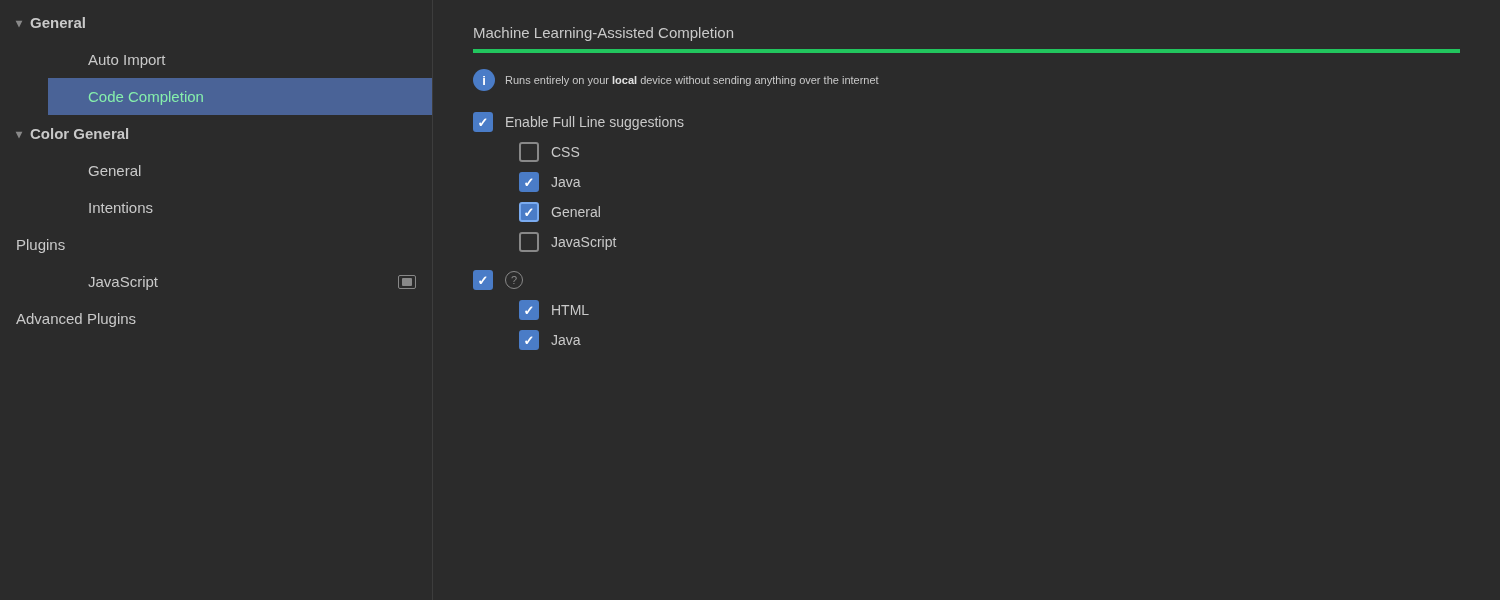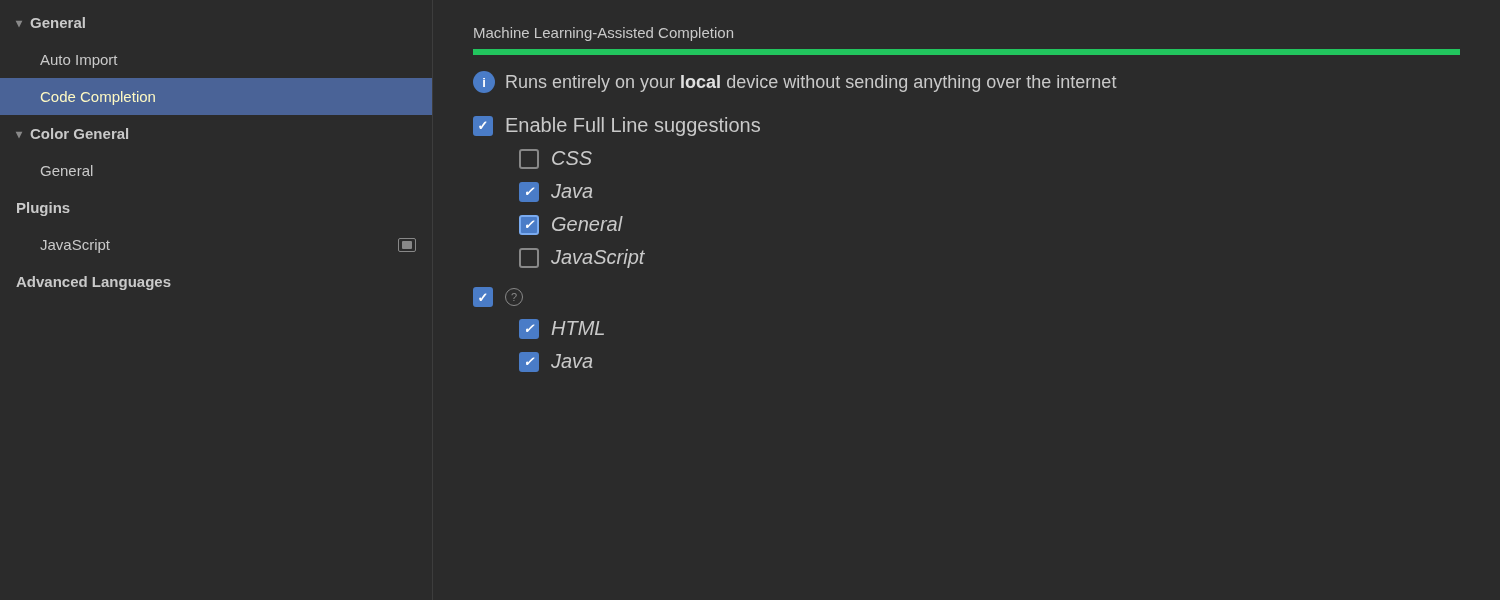--- a/index.html
+++ b/index.html
@@ -39,32 +39,33 @@
     }
 
     .sidebar-item {
       display: flex;
       align-items: center;
       justify-content: space-between;
       padding: 10px 16px 10px 40px;
       font-size: 15px;
       color: #c9c9c9;
       cursor: pointer;
+      margin-left: 48px;
     }
     .sidebar-item.selected {
       background: #4a6397;
-      color: #fef9c3;
+      color: #86efac;
     }
 
     .sidebar-group-header {
       display: flex;
       align-items: center;
       padding: 10px 16px;
       font-size: 15px;
-      font-weight: 700;
+      font-weight: 400;
       color: #c9c9c9;
       cursor: pointer;
     }
 
     .sidebar-item .icon-box {
       width: 18px;
       height: 14px;
       border: 1px solid #888;
       border-radius: 2px;
       display: flex;
@@ -84,21 +85,21 @@
       background: #2b2b2b;
       padding: 24px 40px;
       overflow-y: auto;
     }
 
     .section-title {
       font-size: 15px;
       color: #c9c9c9;
       margin-bottom: 16px;
       padding-bottom: 8px;
-      border-bottom: 6px solid #22c55e;
+      border-bottom: 4px solid #22c55e;
     }
 
     .info-row {
       display: flex;
       align-items: center;
       margin-bottom: 16px;
       gap: 10px;
     }
 
     .info-icon {
@@ -109,46 +110,45 @@
       display: flex;
       align-items: center;
       justify-content: center;
       color: white;
       font-size: 13px;
       font-weight: bold;
       flex-shrink: 0;
     }
 
     .info-text {
-      font-size: 18px;
+      font-size: 11px;
       color: #c9c9c9;
     }
     .info-text strong {
       font-weight: 700;
       color: #e0e0e0;
     }
 
     .option-group {
       margin-bottom: 8px;
     }
 
     .option-row {
       display: flex;
       align-items: center;
       gap: 12px;
       padding: 5px 0;
     }
 
     .option-row.indented {
       padding-left: 46px;
-      font-style: italic;
     }
 
     .option-label {
-      font-size: 20px;
+      font-size: 14px;
       color: #c9c9c9;
     }
 
     
     .checkbox {
       width: 20px;
       height: 20px;
       border: 2px solid #888;
       border-radius: 3px;
       background: transparent;
@@ -203,34 +203,37 @@
     <span>Code Completion</span>
   </div>
 
   <div class="sidebar-section-header">
     <span class="chevron">▾</span>
     <span>Color General</span>
   </div>
   <div class="sidebar-item">
     <span>General</span>
   </div>
+  <div class="sidebar-item">
+    <span>Intentions</span>
+  </div>
 
   <div class="sidebar-group-header">
     <span>Plugins</span>
   </div>
 
   <div class="sidebar-item">
     <span>JavaScript</span>
     <div class="icon-box">
       <div class="icon-box-inner"></div>
     </div>
   </div>
 
   <div class="sidebar-group-header">
-    <span>Advanced Languages</span>
+    <span>Advanced Plugins</span>
   </div>
 </div>
 
 <div class="main-content">
   <div class="section-title">Machine Learning-Assisted Completion</div>
 
   <div class="info-row">
     <div class="info-icon">i</div>
     <div class="info-text">
       <span>Runs entirely on your </span><strong>local</strong><span> device without sending anything over the internet</span>

